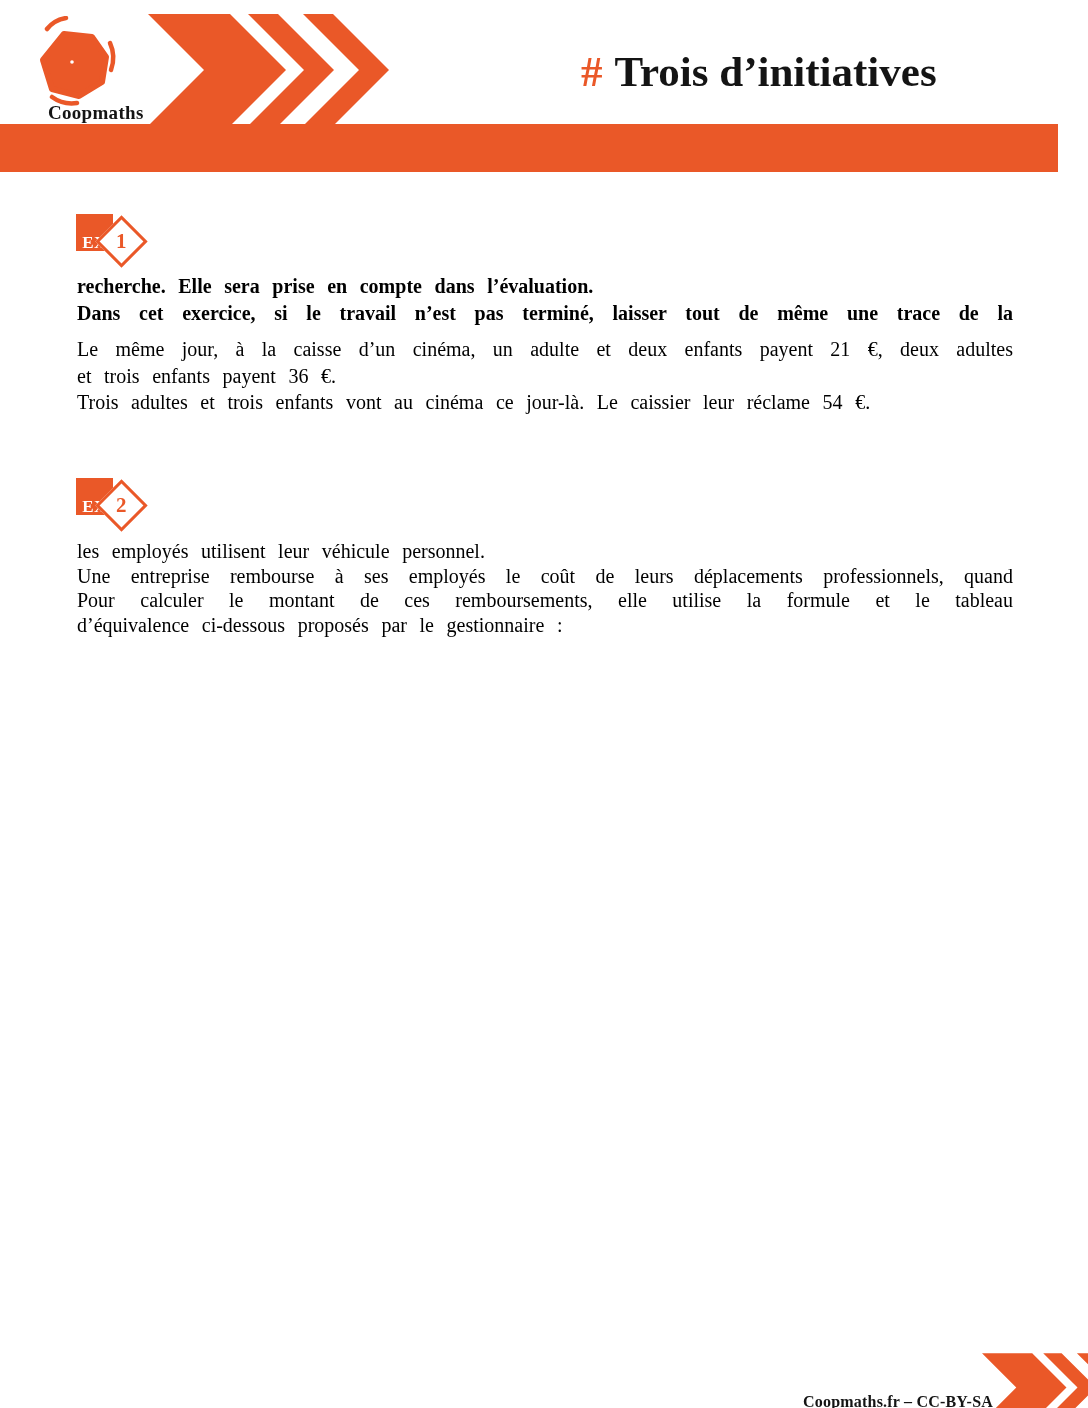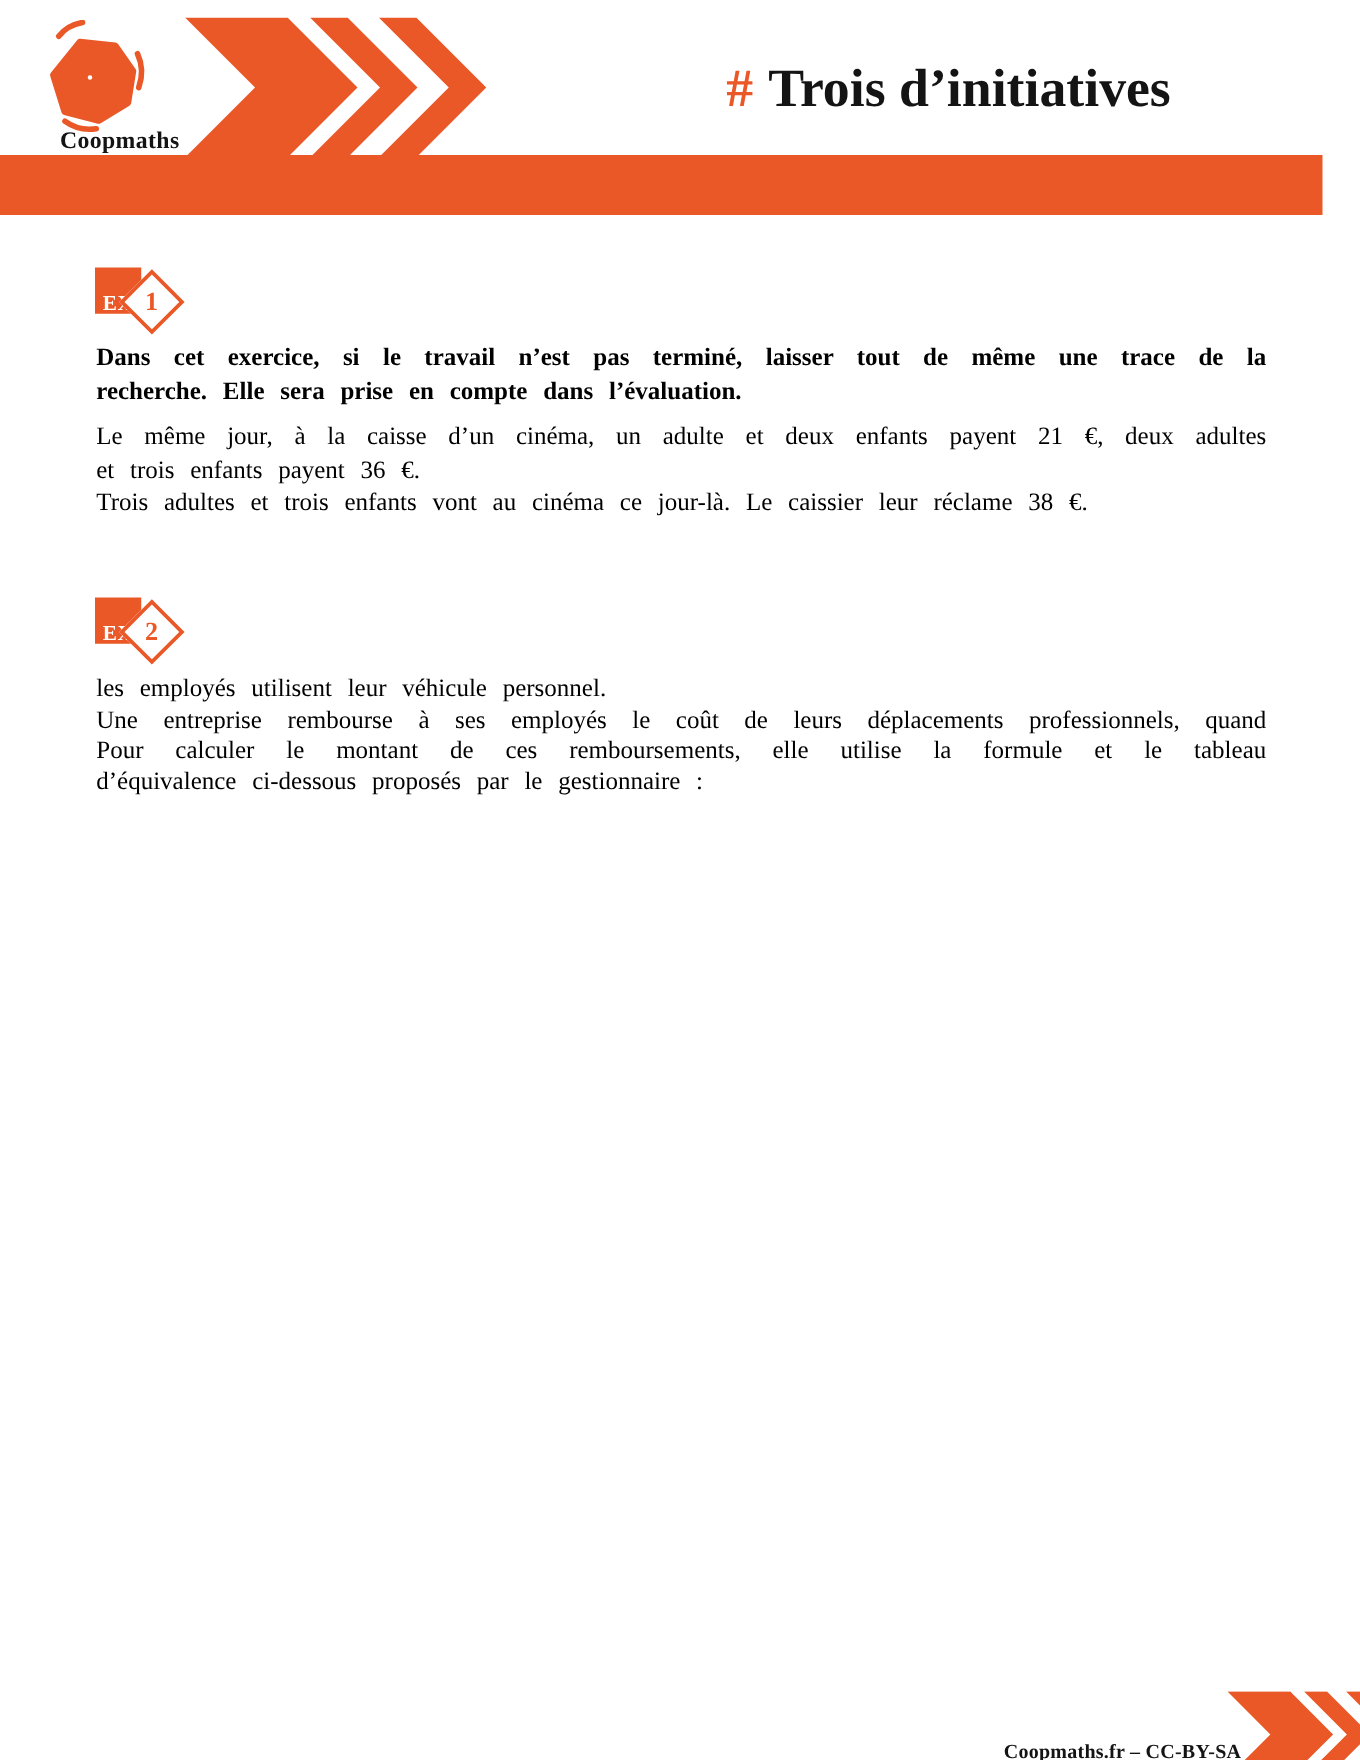--- a/index.html
+++ b/index.html
@@ -116,28 +116,28 @@
   <h1 class="page-title"><span class="hash">#</span><span>Trois d’initiatives</span></h1>
 
   <div class="badge badge-ex1">
     <div class="badge-square">EX</div>
     <div class="badge-diamond">
       <span class="badge-num">1</span>
     </div>
   </div>
 
   <div class="textblock consigne">
+    <div class="line">recherche. Elle sera prise en compte dans l’évaluation.</div>
     <div class="line full">Dans cet exercice, si le travail n’est pas terminé, laisser tout de même une trace de la</div>
-    <div class="line">recherche. Elle sera prise en compte dans l’évaluation.</div>
   </div>
 
   <div class="textblock ex1-body">
     <div class="line full">Le même jour, à la caisse d’un cinéma, un adulte et deux enfants payent 21 €, deux adultes</div>
     <div class="line">et trois enfants payent 36 €.</div>
-    <div class="line">Trois adultes et trois enfants vont au cinéma ce jour-là. Le caissier leur réclame 38 €.</div>
+    <div class="line">Trois adultes et trois enfants vont au cinéma ce jour-là. Le caissier leur réclame 54 €.</div>
   </div>
 
   <div class="badge badge-ex2">
     <div class="badge-square">EX</div>
     <div class="badge-diamond">
       <span class="badge-num">2</span>
     </div>
   </div>
 
   <div class="textblock ex2-body">

